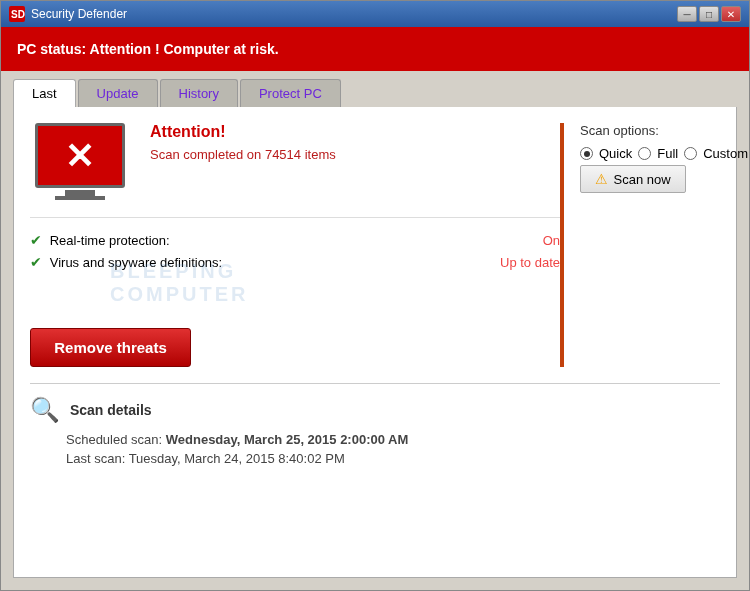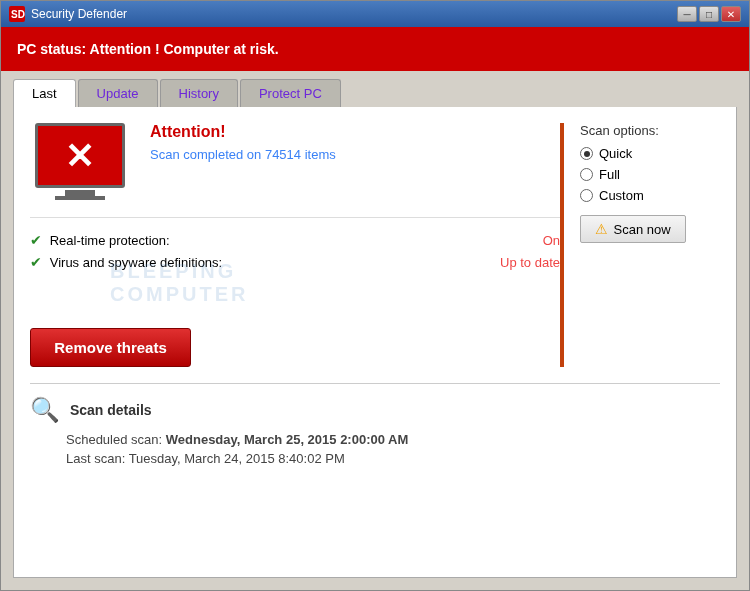--- a/index.html
+++ b/index.html
@@ -166,38 +166,38 @@
     .status-text {
       flex: 1;
     }
     .attention-title {
       color: #cc0000;
       font-weight: bold;
       font-size: 16px;
       margin-bottom: 6px;
     }
     .scan-completed {
-      color: #3b82f6;
+      color: #b91c1c;
       font-size: 13px;
       margin-bottom: 4px;
     }
     .scan-message {
       color: #333;
       font-size: 13px;
     }
     .scan-options-title {
       color: #333;
       font-size: 13px;
       margin-bottom: 8px;
     }
     .radio-group {
       display: flex;
-      flex-direction: column;
+      flex-direction: row;
       gap: 6px;
-      margin-bottom: 12px;
+      margin-bottom: 4px;
     }
     .radio-option {
       display: flex;
       align-items: center;
       gap: 6px;
       font-size: 13px;
       cursor: pointer;
     }
     .radio-circle {
       width: 13px;

